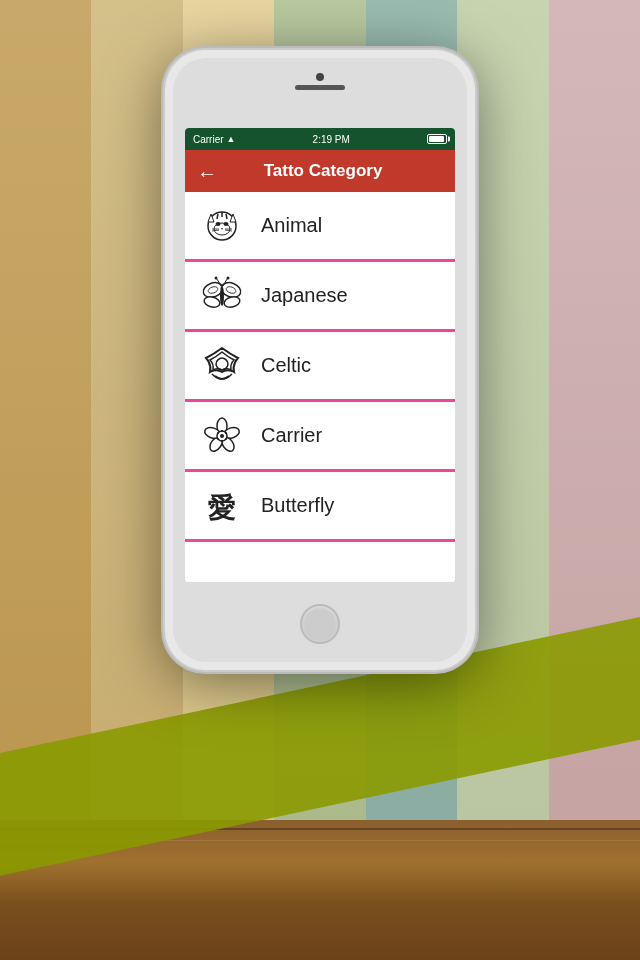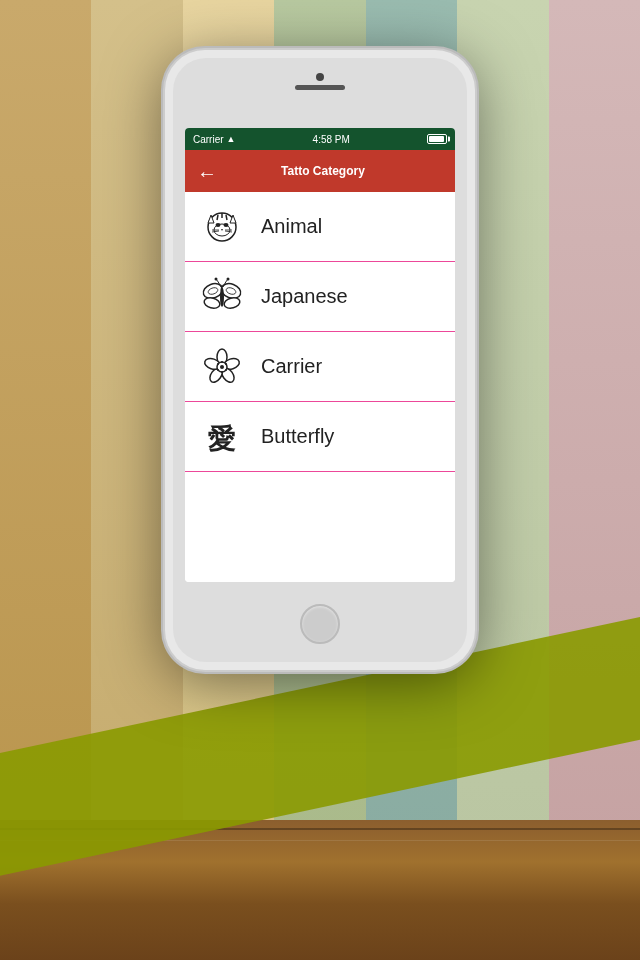--- a/index.html
+++ b/index.html
@@ -196,39 +196,39 @@
     .back-btn {
       color: white;
       font-size: 20px;
       font-weight: bold;
       cursor: pointer;
       line-height: 1;
     }
 
     .nav-title {
       color: white;
-      font-size: 12px;
+      font-size: 17px;
       font-weight: bold;
       flex: 1;
       text-align: center;
       margin-right: 24px;
     }
 
     
     .category-list {
       overflow-y: auto;
       height: calc(100% - 64px);
       background: #fff;
     }
 
     .category-item {
       display: flex;
       align-items: center;
       padding: 8px 12px;
-      border-bottom: 1px solid #ec4899;
+      border-bottom: 3px solid #ec4899;
       min-height: 70px;
       cursor: pointer;
     }
 
     .category-icon {
       width: 50px;
       height: 50px;
       display: flex;
       align-items: center;
       justify-content: center;
@@ -288,21 +288,21 @@
       <div class="speaker-bar"></div>
     </div>
 
     <div class="screen">
 
       <div class="status-bar">
         <div class="status-left">
           <span>Carrier</span>
           <span class="wifi-icon">▲</span>
         </div>
-        <span>4:58 PM</span>
+        <span>2:19 PM</span>
         <div class="status-right">
           <div class="battery">
             <div class="battery-fill"></div>
           </div>
         </div>
       </div>
 
       <div class="nav-bar">
         <div class="back-btn">←</div>
         <div class="nav-title">Tatto Category</div>
@@ -355,20 +355,34 @@
 
               <path d="M21,12 Q18,6 16,4" stroke="#222" stroke-width="1" fill="none"></path>
               <path d="M23,12 Q26,6 28,4" stroke="#222" stroke-width="1" fill="none"></path>
               <circle cx="16" cy="4" r="1.5" fill="#222"></circle>
               <circle cx="28" cy="4" r="1.5" fill="#222"></circle>
             </svg>
           </div>
           <span class="category-label">Japanese</span>
         </div>
 
+        <div class="category-item">
+          <div class="category-icon">
+            <svg viewBox="0 0 44 44" fill="none" xmlns="http://www.w3.org/2000/svg">
+
+              <path d="M22,4 C22,4 30,10 38,14 C38,14 32,20 34,28 C34,28 28,24 22,28 C16,24 10,28 10,28 C12,20 6,14 6,14 C14,10 22,4 22,4 Z" stroke="#222" stroke-width="2" fill="none"></path>
+              <path d="M22,8 C22,8 28,13 34,16 C34,16 30,20 31,26 C31,26 27,23 22,26 C17,23 13,26 13,26 C14,20 10,16 10,16 C16,13 22,8 22,8 Z" stroke="#222" stroke-width="1.5" fill="none"></path>
+              <path d="M22,14 C25,14 28,17 28,20 C28,23 25,26 22,26 C19,26 16,23 16,20 C16,17 19,14 22,14 Z" stroke="#222" stroke-width="1.5" fill="none"></path>
+
+              <path d="M15,32 Q22,38 29,32" stroke="#222" stroke-width="2" fill="none"></path>
+              <path d="M12,30 Q22,40 32,30" stroke="#222" stroke-width="1.5" fill="none"></path>
+            </svg>
+          </div>
+          <span class="category-label">Celtic</span>
+        </div>
 
 
         <div class="category-item">
           <div class="category-icon">
             <svg viewBox="0 0 44 44" fill="none" xmlns="http://www.w3.org/2000/svg">
 
               <ellipse cx="22" cy="12" rx="5" ry="8" stroke="#222" stroke-width="1.5" fill="white"></ellipse>
               <ellipse cx="22" cy="12" rx="5" ry="8" transform="rotate(72 22 22)" stroke="#222" stroke-width="1.5" fill="white"></ellipse>
               <ellipse cx="22" cy="12" rx="5" ry="8" transform="rotate(144 22 22)" stroke="#222" stroke-width="1.5" fill="white"></ellipse>
               <ellipse cx="22" cy="12" rx="5" ry="8" transform="rotate(216 22 22)" stroke="#222" stroke-width="1.5" fill="white"></ellipse>

